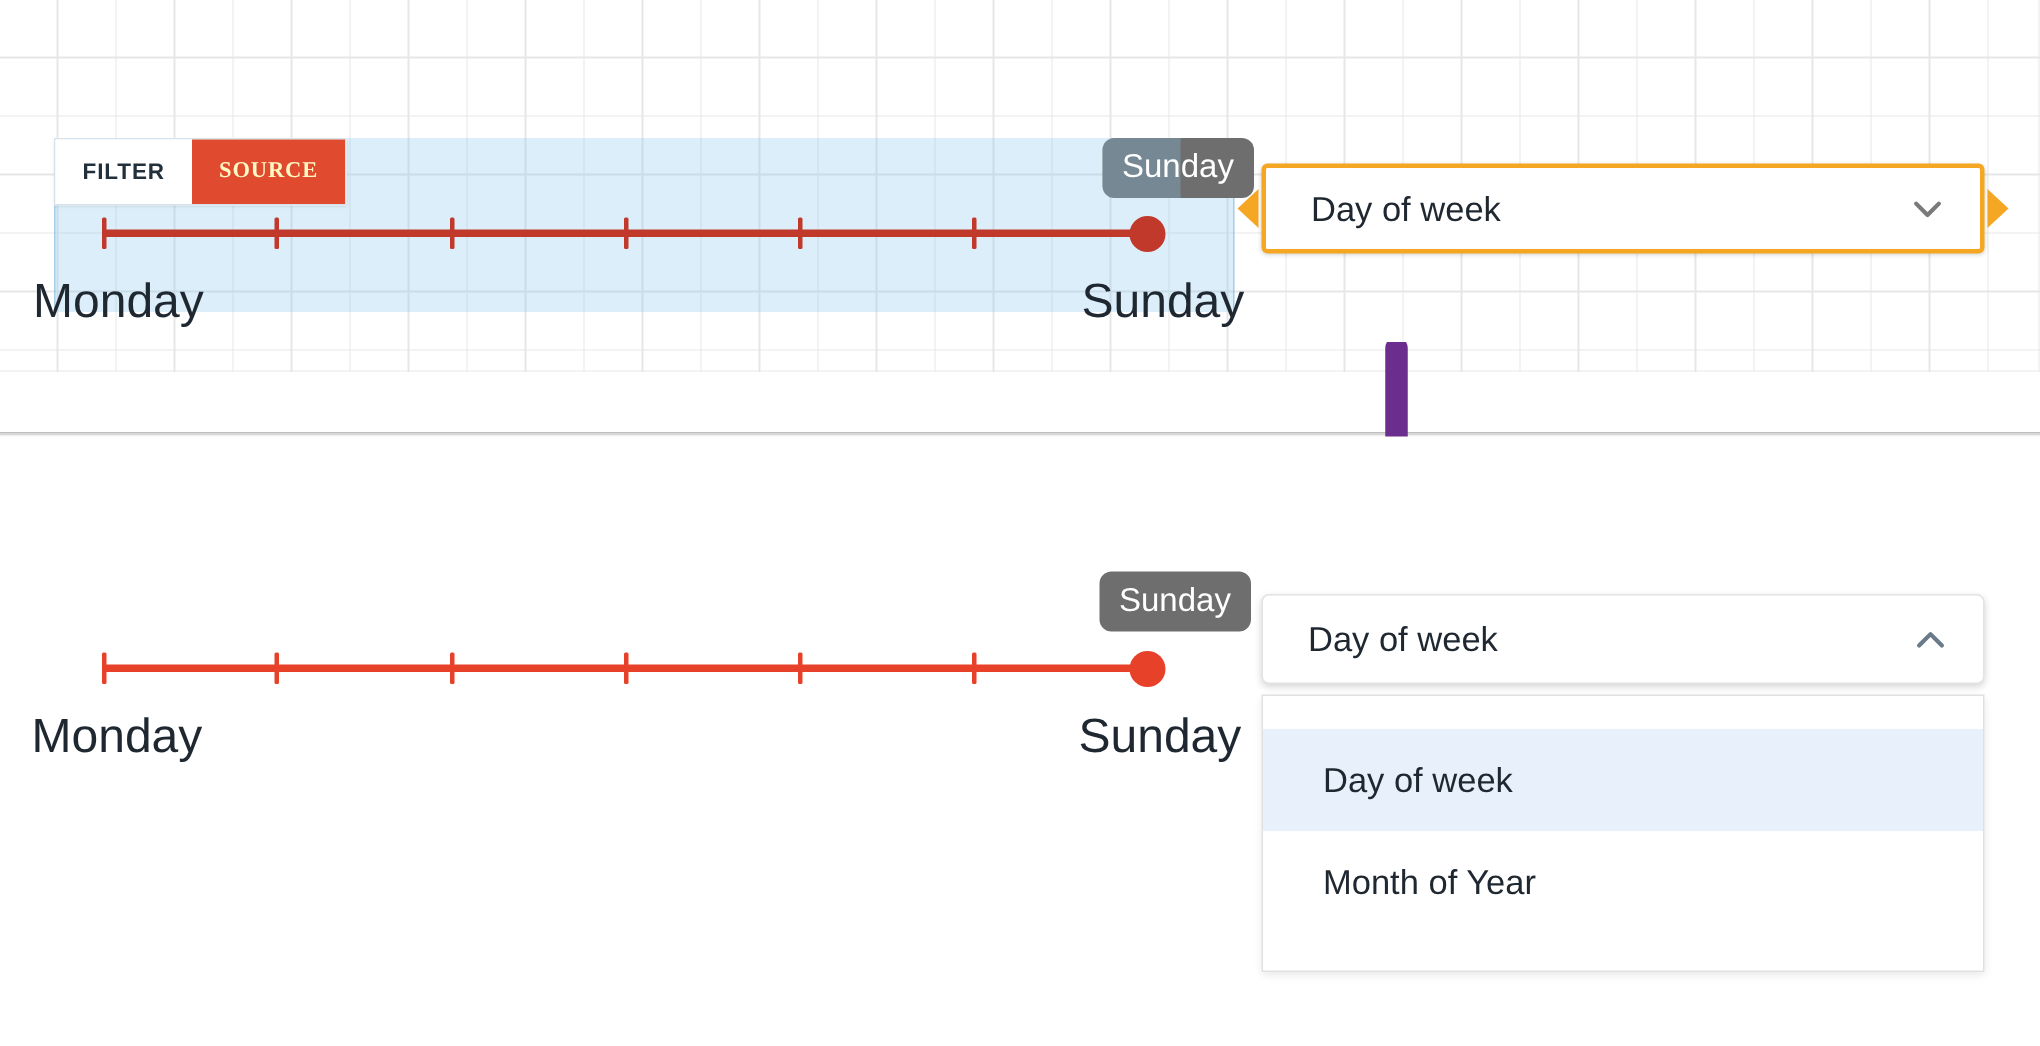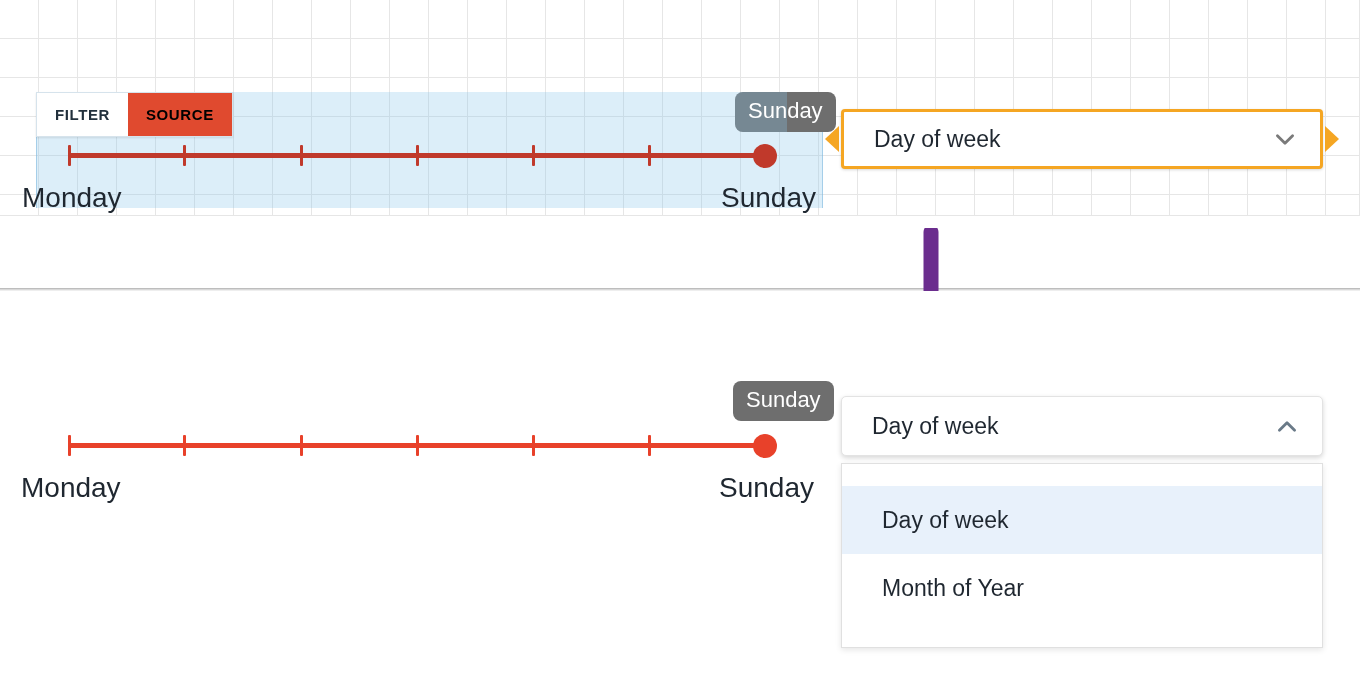--- a/index.html
+++ b/index.html
@@ -6,21 +6,21 @@
   html, body {
     width: 1360px; height: 697px;
     background: #ffffff;
     font-family: "Liberation Sans", sans-serif;
     overflow: hidden;
   }
   #root { position: relative; width: 1360px; height: 697px; }
 
   
   .canvas-pane {
-    position: absolute; left: 0; top: 0; width: 1360px; height: 216px;
+    position: absolute; left: 0; top: 0; width: 1360px; height: 248px;
     background:
       repeating-linear-gradient(to right, #e6e6e6 0 1px, transparent 1px 39px),
       repeating-linear-gradient(to bottom, #e6e6e6 0 1px, transparent 1px 39px),
       #ffffff;
     background-position: -1px -1px, -1px -1px;
   }
   .pane-divider {
     position: absolute; left: 0; top: 288px; width: 1360px; height: 3px;
     background: linear-gradient(to bottom, #bdbdbd 0 1px, #d8d8d8 1px 2px, #eeeeee 2px 3px);
   }
@@ -47,36 +47,36 @@
     border: 1px solid #d6e3ec;
     box-shadow: 0 1px 2px rgba(0,0,0,0.10);
   }
   .tb-btn {
     display: flex; align-items: center; justify-content: center;
     padding: 0 18px;
     font-size: 15px; font-weight: 700; letter-spacing: 0.6px;
     color: #22303c; background: #ffffff;
     cursor: pointer; user-select: none; white-space: nowrap;
   }
-  .tb-btn.active { background: #e04a2f; color: #000000; }
+  .tb-btn.active { background: #e04a2f; color: #fef9c3; font-family: Liberation Serif, serif; }
 
   
   .slider-wrap { position: absolute; }
   .slider-track {
     position: absolute; left: 0; top: 0; height: 5px; border-radius: 2px;
   }
   .slider-tick {
     position: absolute; width: 3px; height: 21px; top: -8px; border-radius: 1px;
   }
   .slider-knob {
     position: absolute; width: 24px; height: 24px; border-radius: 50%;
     top: -9.5px;
   }
   .slider-label {
-    position: absolute; font-size: 28px; color: #1f2730; white-space: nowrap;
+    position: absolute; font-size: 32px; color: #1f2730; white-space: nowrap;
   }
   .slider-tooltip {
     position: absolute; border-radius: 8px; padding: 6px 13px 8px;
     font-size: 22px; color: #ffffff; white-space: nowrap;
   }
   
   .tooltip-top { background: #6e6e6e; overflow: hidden; }
   .tooltip-top::before {
     content: ""; position: absolute; left: 0; top: 0; bottom: 0; width: 52px;
     background: rgba(140, 200, 235, 0.30); pointer-events: none;

